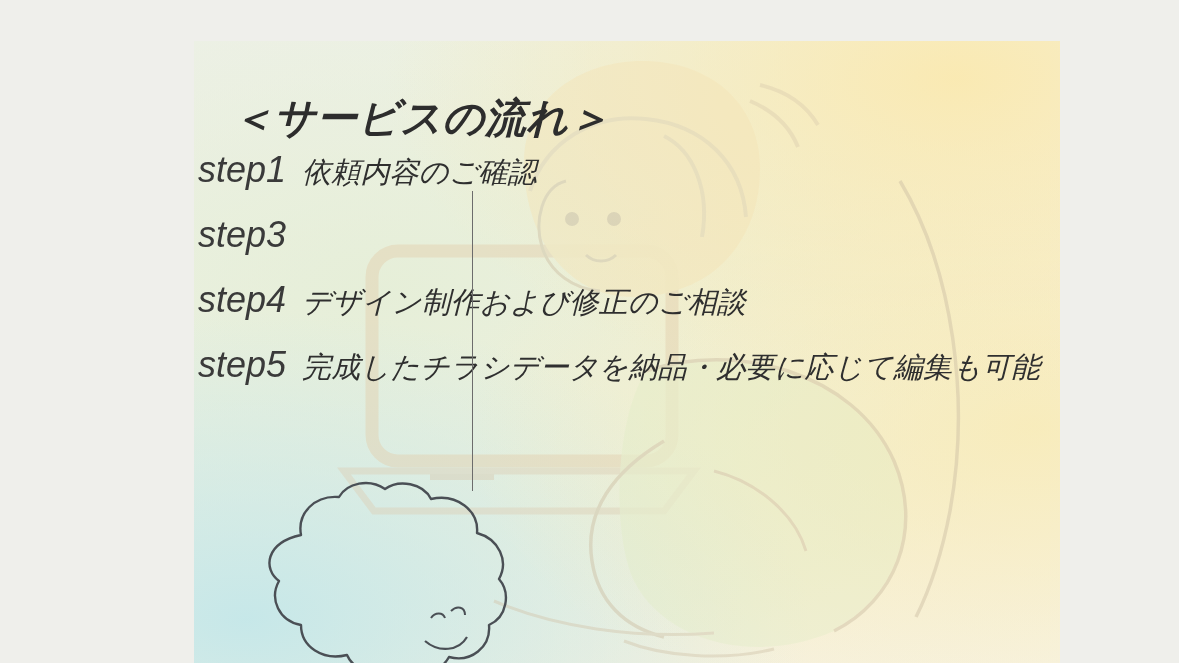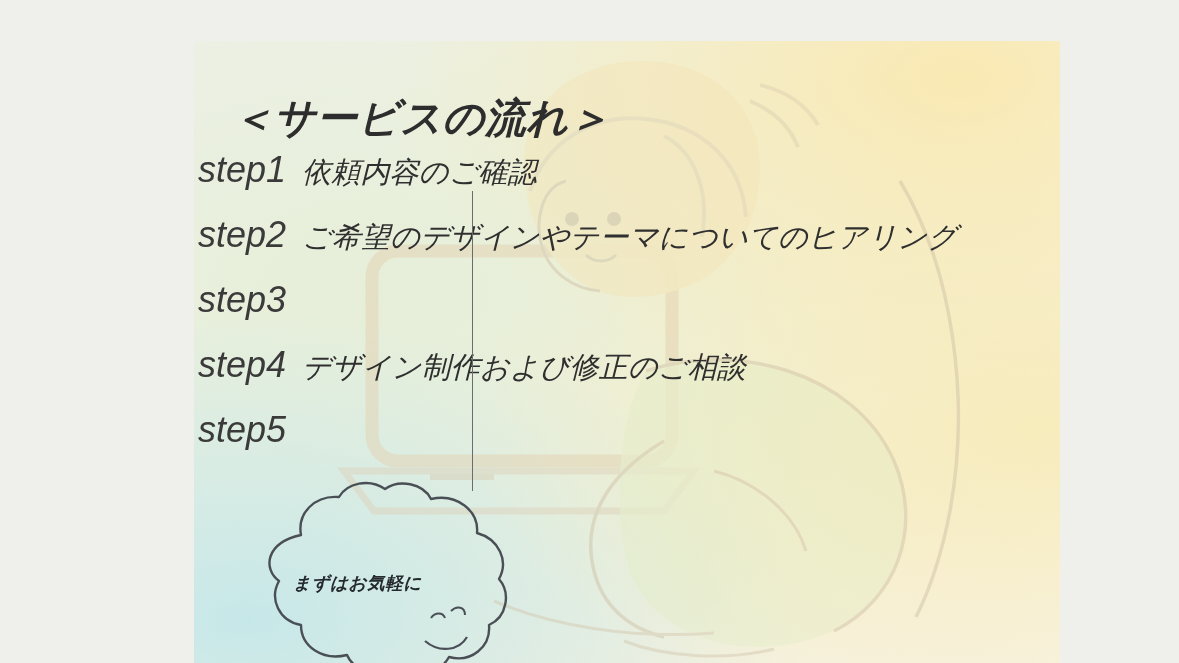--- a/index.html
+++ b/index.html
@@ -165,36 +165,33 @@
 
   <div id="title">＜サービスの流れ＞</div>
 
   <div id="steps">
 
     <div class="step-row">
       <span class="step-label">step1</span>
       <span class="step-text">依頼内容のご確認</span>
     </div>
 
-    <div class="step-row">
-      <span class="step-label">step2</span>
-      <span class="step-text">ご希望のデザインやテーマについてのヒアリング</span>
-    </div>
 
     <div class="step-row">
       <span class="step-label">step3</span>
     </div>
 
     <div class="step-row">
       <span class="step-label">step4</span>
       <span class="step-text">デザイン制作および修正のご相談</span>
     </div>
 
     <div class="step-row">
       <span class="step-label">step5</span>
+      <span class="step-text">完成したチラシデータを納品・必要に応じて編集も可能</span>
     </div>
 
   </div>
 
   <div id="step-divider"></div>
 
   <div id="thought-bubble">
     <svg class="bubble-svg" width="290" height="223" viewBox="0 0 290 223" xmlns="http://www.w3.org/2000/svg" aria-hidden="true">
 
       <path d="M66 54
@@ -211,17 +208,16 @@
                C44 140 34 118 44 100
                C28 88 30 62 66 54 Z" fill="none" stroke="#4a4f55" stroke-width="2.4" stroke-linejoin="round"></path>
 
       <path d="M196 137 C200 131 208 131 210 137" fill="none" stroke="#4a4f55" stroke-width="2"></path>
       <path d="M216 130 C222 124 230 126 230 134" fill="none" stroke="#4a4f55" stroke-width="2"></path>
       <path d="M190 160 C204 172 224 170 232 156" fill="none" stroke="#4a4f55" stroke-width="2.2"></path>
 
       <circle cx="40" cy="205" r="21" fill="none" stroke="#4a4f55" stroke-width="2.4"></circle>
     </svg>
     <div id="bubble-text">
-      <span class="bubble-line">まずはお気軽に</span>
     </div>
   </div>
 
 </div>
 
 </body></html>

